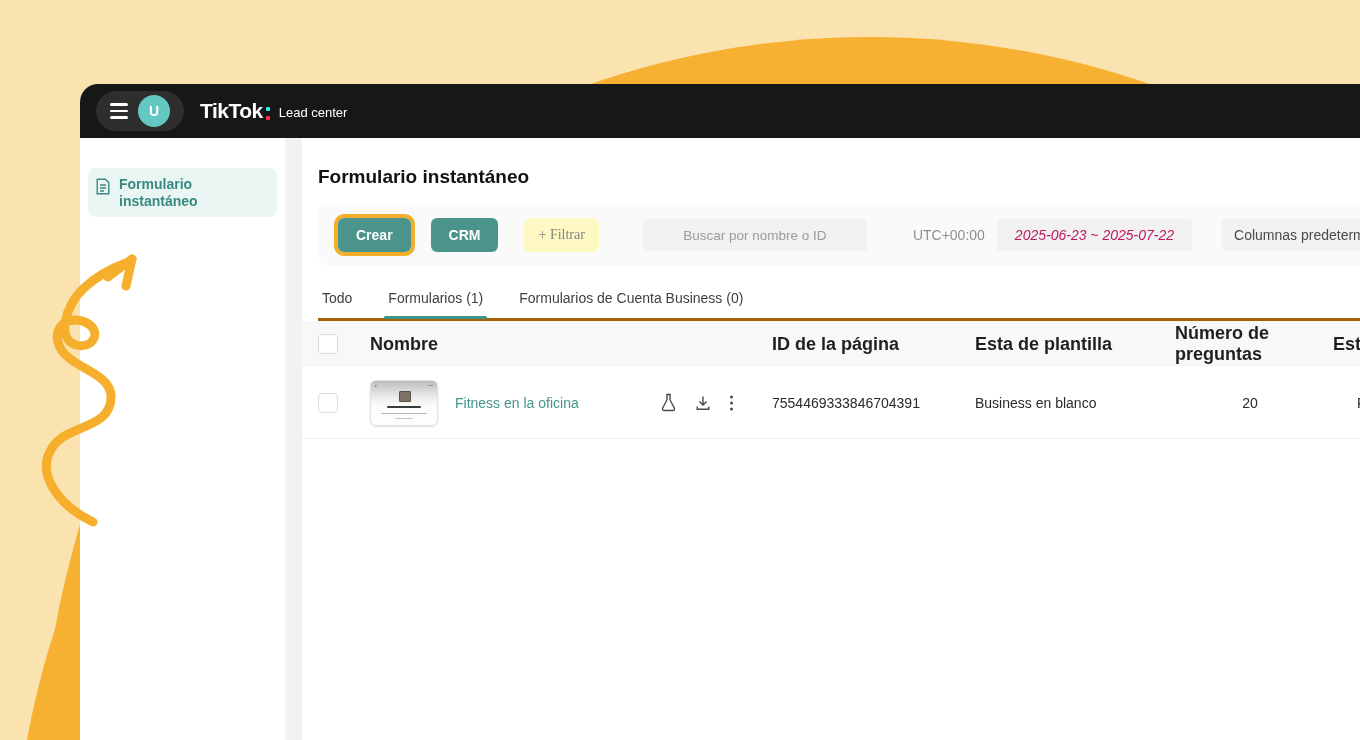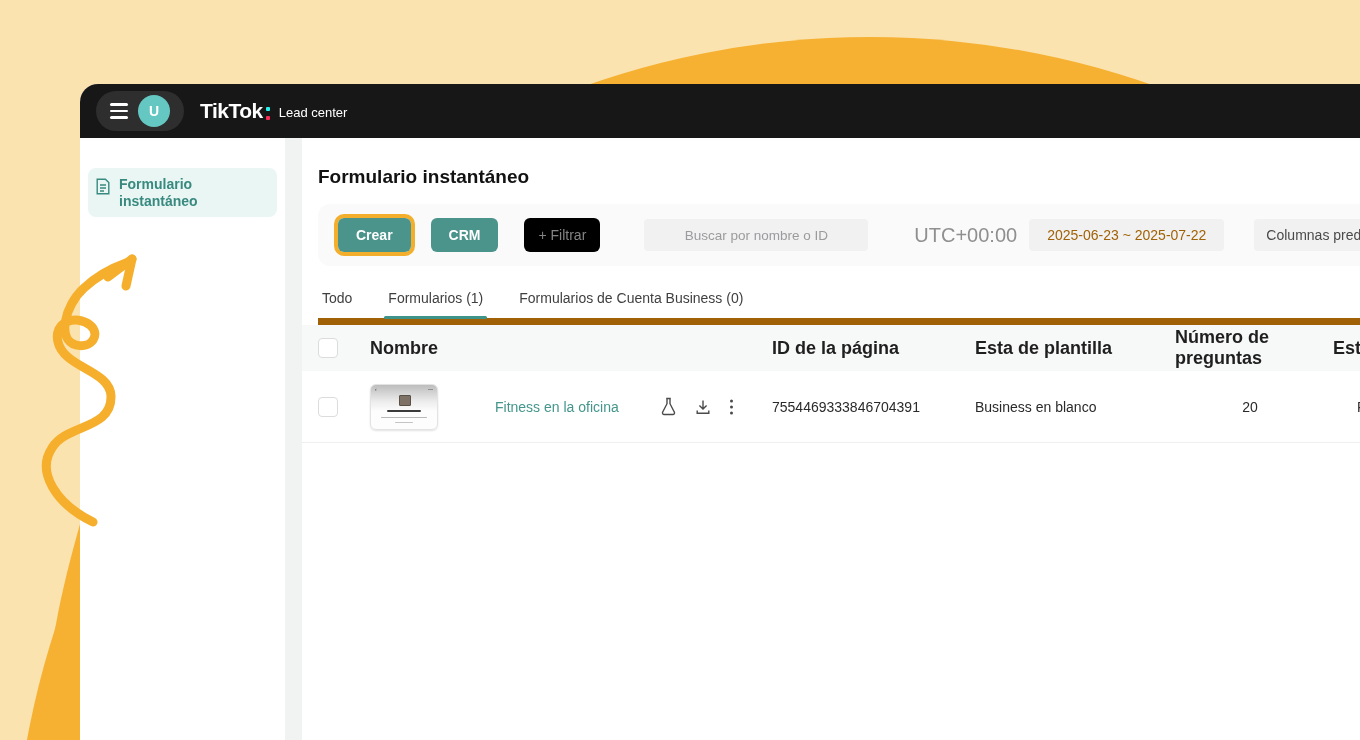--- a/index.html
+++ b/index.html
@@ -42,45 +42,45 @@
   
   .main { flex:1; background:#fff; padding-top:28px; min-width:0; }
   .page-title { font-size:19px; font-weight:700; color:#121212; margin-left:16px; }
 
   .toolbar-card { margin:16px 0 0 16px; background:#FAFAFA; border-radius:12px 0 0 12px;
                   height:62px; display:flex; align-items:center; padding-left:16px; }
   .crear-frame { border:4px solid #F3AF2C; border-radius:10px; background:#fff; flex:none; }
   .btn { height:34px; border:none; border-radius:6px; font-size:14px; font-weight:700;
          cursor:pointer; font-family:inherit; }
   .btn-teal { background:#4B948C; color:#fff; padding:0 18px; }
-  .btn-gray { background:#000000; color:#848484; font-weight:400; padding:0 14px; }
+  .btn-gray { background:#fef9c3; color:#848484; font-weight:400; padding:0 14px;font-family:Liberation Serif, serif; }
   .search-input { width:224px; height:32px; background:#F1F1F1; border:none; border-radius:4px;
                   text-align:center; font-size:13.5px; color:#555; font-family:inherit; }
   .search-input::placeholder { color:#9B9B9E; }
-  .tz-label { font-size:20px; color:#8F8F91; }
+  .tz-label { font-size:14px; color:#8F8F91; }
   .date-box { height:32px; background:#F1F1F1; border-radius:4px; display:flex; align-items:center;
-              padding:0 18px; font-size:14px; color:#a16207; cursor:pointer; }
+              padding:0 18px; font-size:14px; color:#be185d; cursor:pointer;font-style:italic; }
   .columns-box { height:32px; background:#F1F1F1; border-radius:4px 0 0 4px; display:flex; align-items:center;
                  padding:0 12px; font-size:14px; color:#4A4A4A; cursor:pointer; white-space:nowrap; overflow:hidden; flex:1; }
 
-  .tabs { display:flex; gap:28px; margin:18px 0 0 16px; border-bottom:7px solid #a16207; }
+  .tabs { display:flex; gap:28px; margin:18px 0 0 16px; border-bottom:3px solid #a16207; }
   .tab { font-size:14px; color:#3F3F3F; padding:6px 4px 12px 4px; cursor:pointer; position:relative; white-space:nowrap; }
   .tab.active { font-weight:500; }
   .tab.active::after { content:""; position:absolute; left:0; right:0; bottom:-1px; height:3px;
                        background:#3E948A; border-radius:2px; }
 
   .grid-row { display:grid; grid-template-columns:68px 402px 203px 200px 150px 1fr; align-items:center; }
   .thead { background:#F7F8F8; height:46px; font-size:18px; font-weight:700; color:#1F1F1F; }
   .th-check { padding-left:16px; }
   .checkbox { width:20px; height:20px; background:#fff; border:1.5px solid #DCDCDC; border-radius:4px; cursor:pointer; }
   .th-num { }
   .th-status { padding-left:8px; }
 
   .trow { height:72px; border-bottom:1px solid #EFEFEF; font-size:14px; color:#2A2A2A; background:#fff; }
-  .cell-name { display:flex; align-items:center; min-width:0;gap:40px; }
+  .cell-name { display:flex; align-items:center; min-width:0; }
   .thumb { width:68px; height:46px; border:1px solid #E3E3E3; border-radius:6px; flex:none;
            background:linear-gradient(180deg,#BDBDBD 0%,#EDEDED 38%,#FDFDFD 60%);
            margin-right:17px; position:relative; overflow:hidden; box-shadow:0 1px 2px rgba(0,0,0,.12); }
   .thumb .tb-top { position:absolute; top:2px; left:4px; right:4px; display:flex; justify-content:space-between;
                    font-size:5px; color:#333; line-height:1; }
   .thumb .tb-img { position:absolute; top:10px; left:28px; width:12px; height:11px; background:#7E7266;
                    border-radius:1px; border:1px solid #595046; }
   .thumb .tb-title { position:absolute; top:25px; left:16px; right:16px; height:2.6px; background:#3a3a3a; border-radius:1px; }
   .thumb .tb-line1 { position:absolute; top:32px; left:10px; right:10px; height:1.8px; background:#b9b9b9; border-radius:1px; }
   .thumb .tb-line2 { position:absolute; top:37px; left:24px; right:24px; height:1.8px; background:#c4c4c4; border-radius:1px; }

